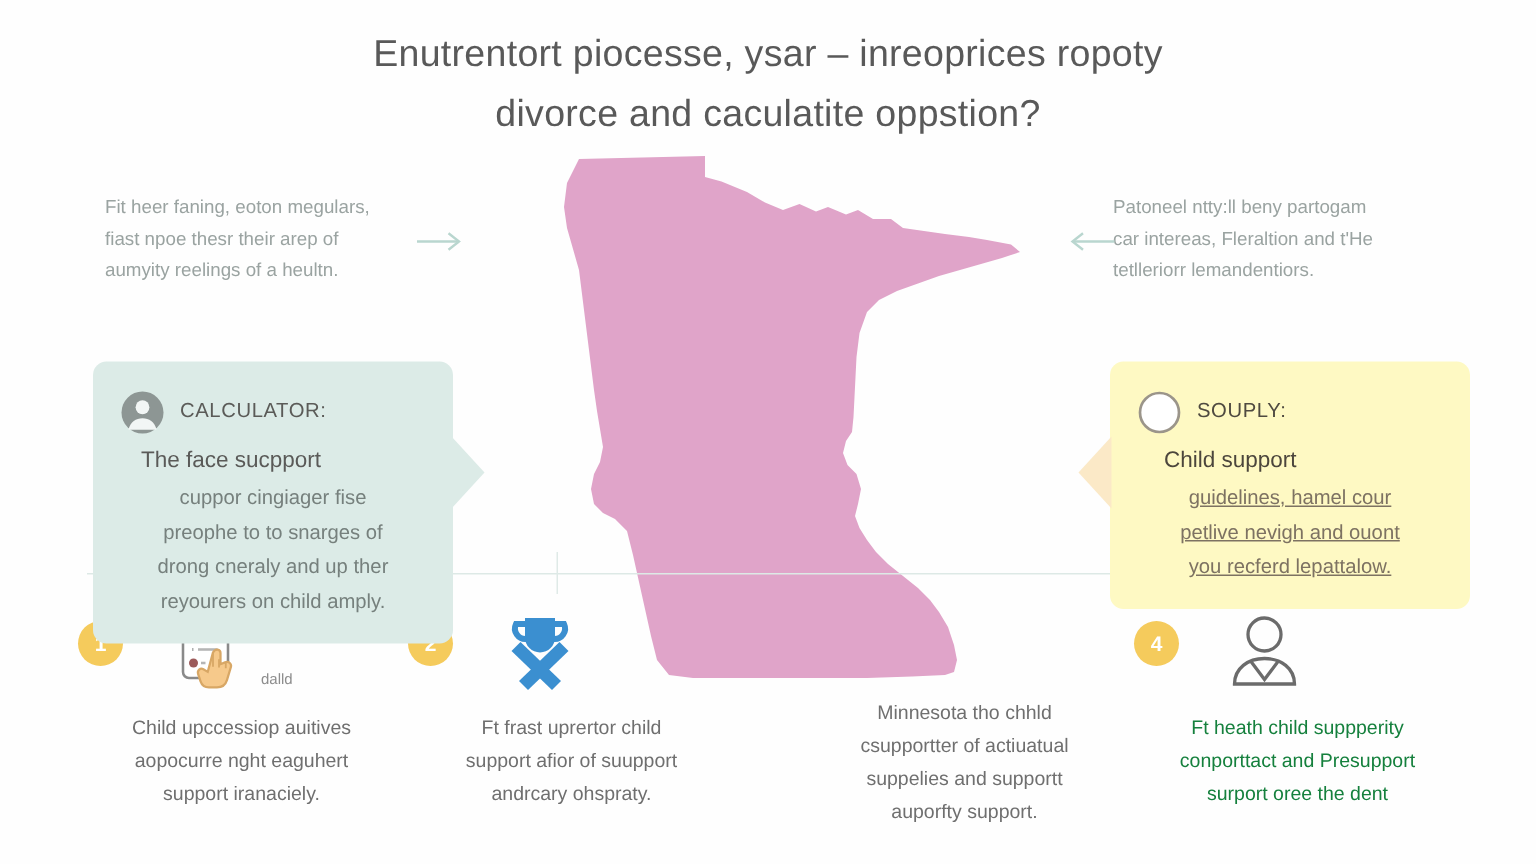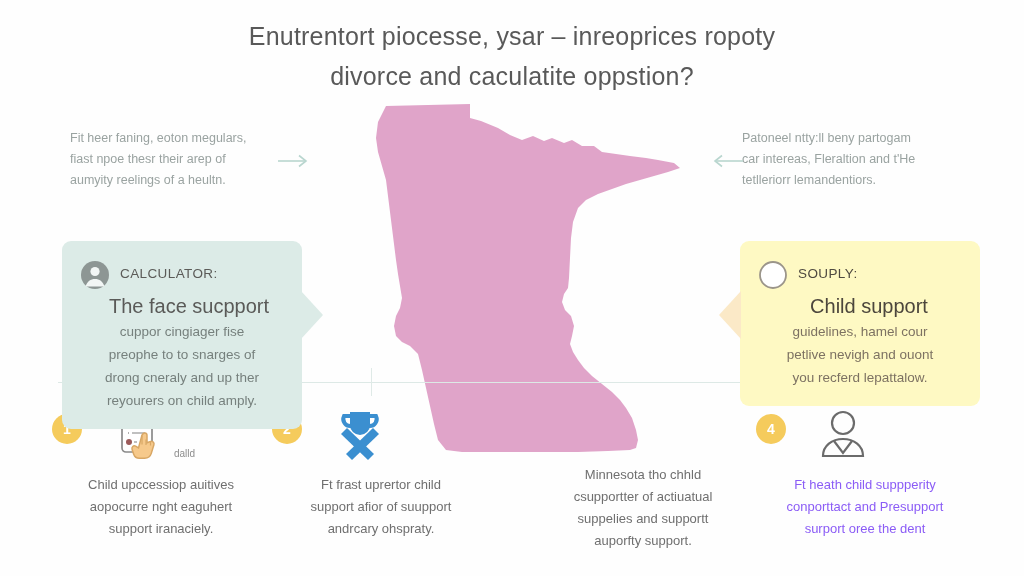--- a/index.html
+++ b/index.html
@@ -126,37 +126,37 @@
   .avatar-ic svg { display:block; }
   .callout-label {
     font-size: 13.5px;
     line-height: 30px;
     color: #5b5b58;
     letter-spacing: .4px;
   }
   .callout.right .callout-label { color: #4f4a40; }
 
   .callout-lead {
-    font-size: 20px;
+    font-size: 15px;
     line-height: 25px;
     color: #5a5a58;
-    text-align: center;
+    text-align: left;
     margin: 0 0 1px 14px;
   }
   .callout.right .callout-lead {
     color: #4c463c;
     margin-left: 18px;
   }
   .callout-body {
     font-size: 13.5px;
     line-height: 23px;
     color: #76807d;
     text-align: center;
   }
-  .callout.right .callout-body { color: #7d7262; }
+  .callout.right .callout-body { color: #7d7262; text-decoration: underline; }
 
   
   .timeline {
     position: absolute;
     left: 58px;
     top: 382px;
     width: 906px;
     height: 1px;
     background: #dde9e6;
     z-index: 2;
@@ -211,21 +211,21 @@
     color: #8d8d8d;
   }
   .step-text {
     margin-top: 8px;
     font-size: 13px;
     line-height: 22px;
     color: #6f6f6f;
     text-align: center;
     padding: 0 6px;
   }
-  .step.c4 .step-text { color: #8b5cf6; }
+  .step.c4 .step-text { color: #15803d; }
   .step.c3 .step-text { color: #6f6f6f; margin-top: 60px; }
 </style>
 </head>
 <body>
 
 <div id="canvas">
 
   <div class="title-block">
     <div class="title-line">Enutrentort piocesse, ysar – inreoprices ropoty</div>
     <div class="title-line">divorce and caculatite oppstion?</div>

